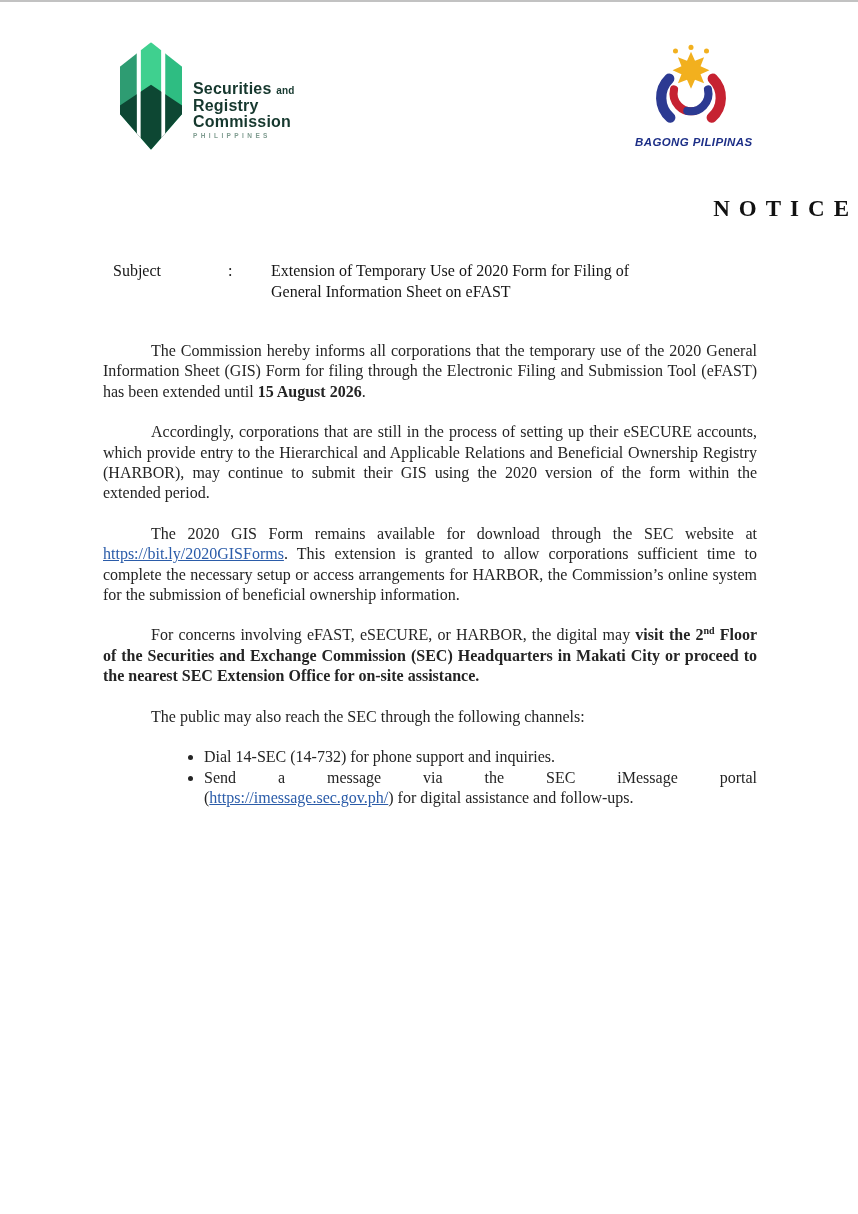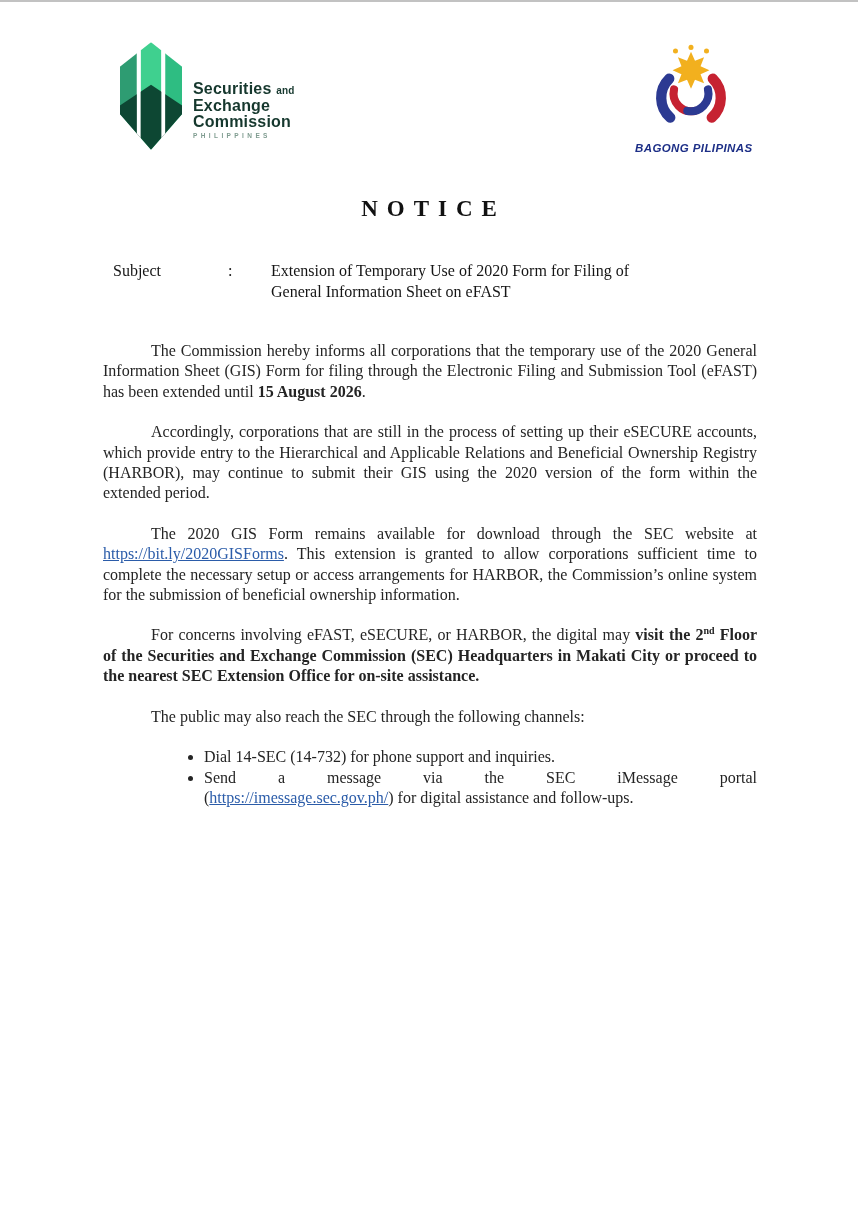--- a/index.html
+++ b/index.html
@@ -24,31 +24,31 @@
     font-family:"Liberation Sans","DejaVu Sans",sans-serif;
     color:#16382e;
   }
   .sec-name { font-size:16px; font-weight:bold; line-height:15.5px; letter-spacing:0.2px; }
   .sec-and { font-size:10px; font-weight:bold; }
   .sec-sub { margin-top:3px; font-size:6.5px; font-weight:bold; letter-spacing:3.4px; color:#7f9c90; }
 
   .bagong { position:absolute; right:8px; top:2px; width:112px; text-align:center; }
   .bagong svg { display:block; margin:0 auto; }
   .bagong-caption {
-    margin-top:8px;
+    margin-top:2px;
     font-family:"Liberation Sans","DejaVu Sans",sans-serif;
     font-weight:bold; font-style:italic;
     font-size:11.5px; letter-spacing:0.4px;
     color:#1d2f87; white-space:nowrap;
   }
 
   
   .notice-title {
     position:absolute; top:196px; left:0; width:100%;
-    text-align:center;
+    text-align:right;
     font-size:23px; font-weight:bold;
     letter-spacing:9px; text-indent:9px;
     color:#111;
   }
   .subject-row {
     position:absolute; top:261px; left:113px; width:652px;
     display:grid; grid-template-columns:115px 43px 1fr;
     font-size:16px; font-weight:normal; line-height:20.5px;
     color:#151515;
   }
@@ -89,21 +89,21 @@
           <polygon points="2,68 35,46 68,68 68,116 2,116" fill="#0d4733"></polygon>
           <rect x="20" y="0" width="4" height="116" fill="#ffffff"></rect>
           <rect x="46" y="0" width="4" height="116" fill="#ffffff"></rect>
         </g>
       </svg>
       <div class="sec-text">
         <div class="sec-name">
           <span>Securities</span>
           <span class="sec-and">and</span>
         </div>
-        <div class="sec-name">Exchange</div>
+        <div class="sec-name">Registry</div>
         <div class="sec-name">Commission</div>
         <div class="sec-sub">PHILIPPINES</div>
       </div>
     </div>
 
     <div class="bagong">
       <svg width="96" height="92" viewBox="0 0 130 120">
 
         <polygon fill="#f2b01e" points="90,36 77.9,41.4 82.7,53.7 70.4,48.9 65,61 59.6,48.9 47.3,53.7 52.1,41.4 40,36 52.1,30.6 47.3,18.3 59.6,23.1 65,11 70.4,23.1 82.7,18.3 77.9,30.6"></polygon>
         <circle cx="65" cy="36" r="13.5" fill="#f2b01e"></circle>

